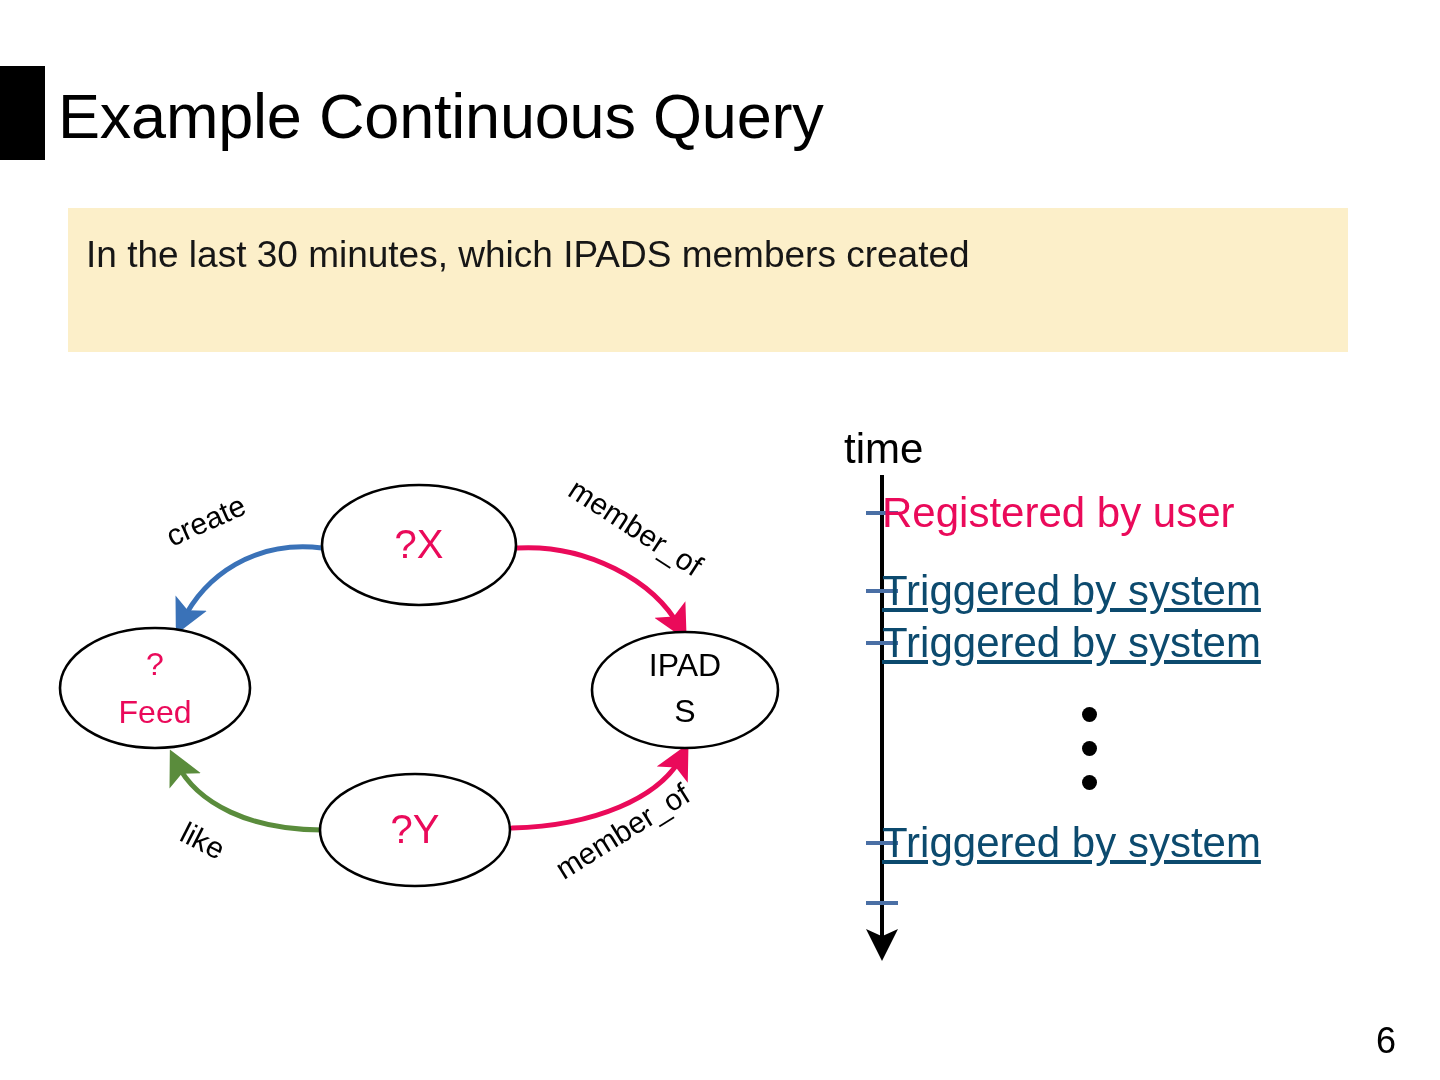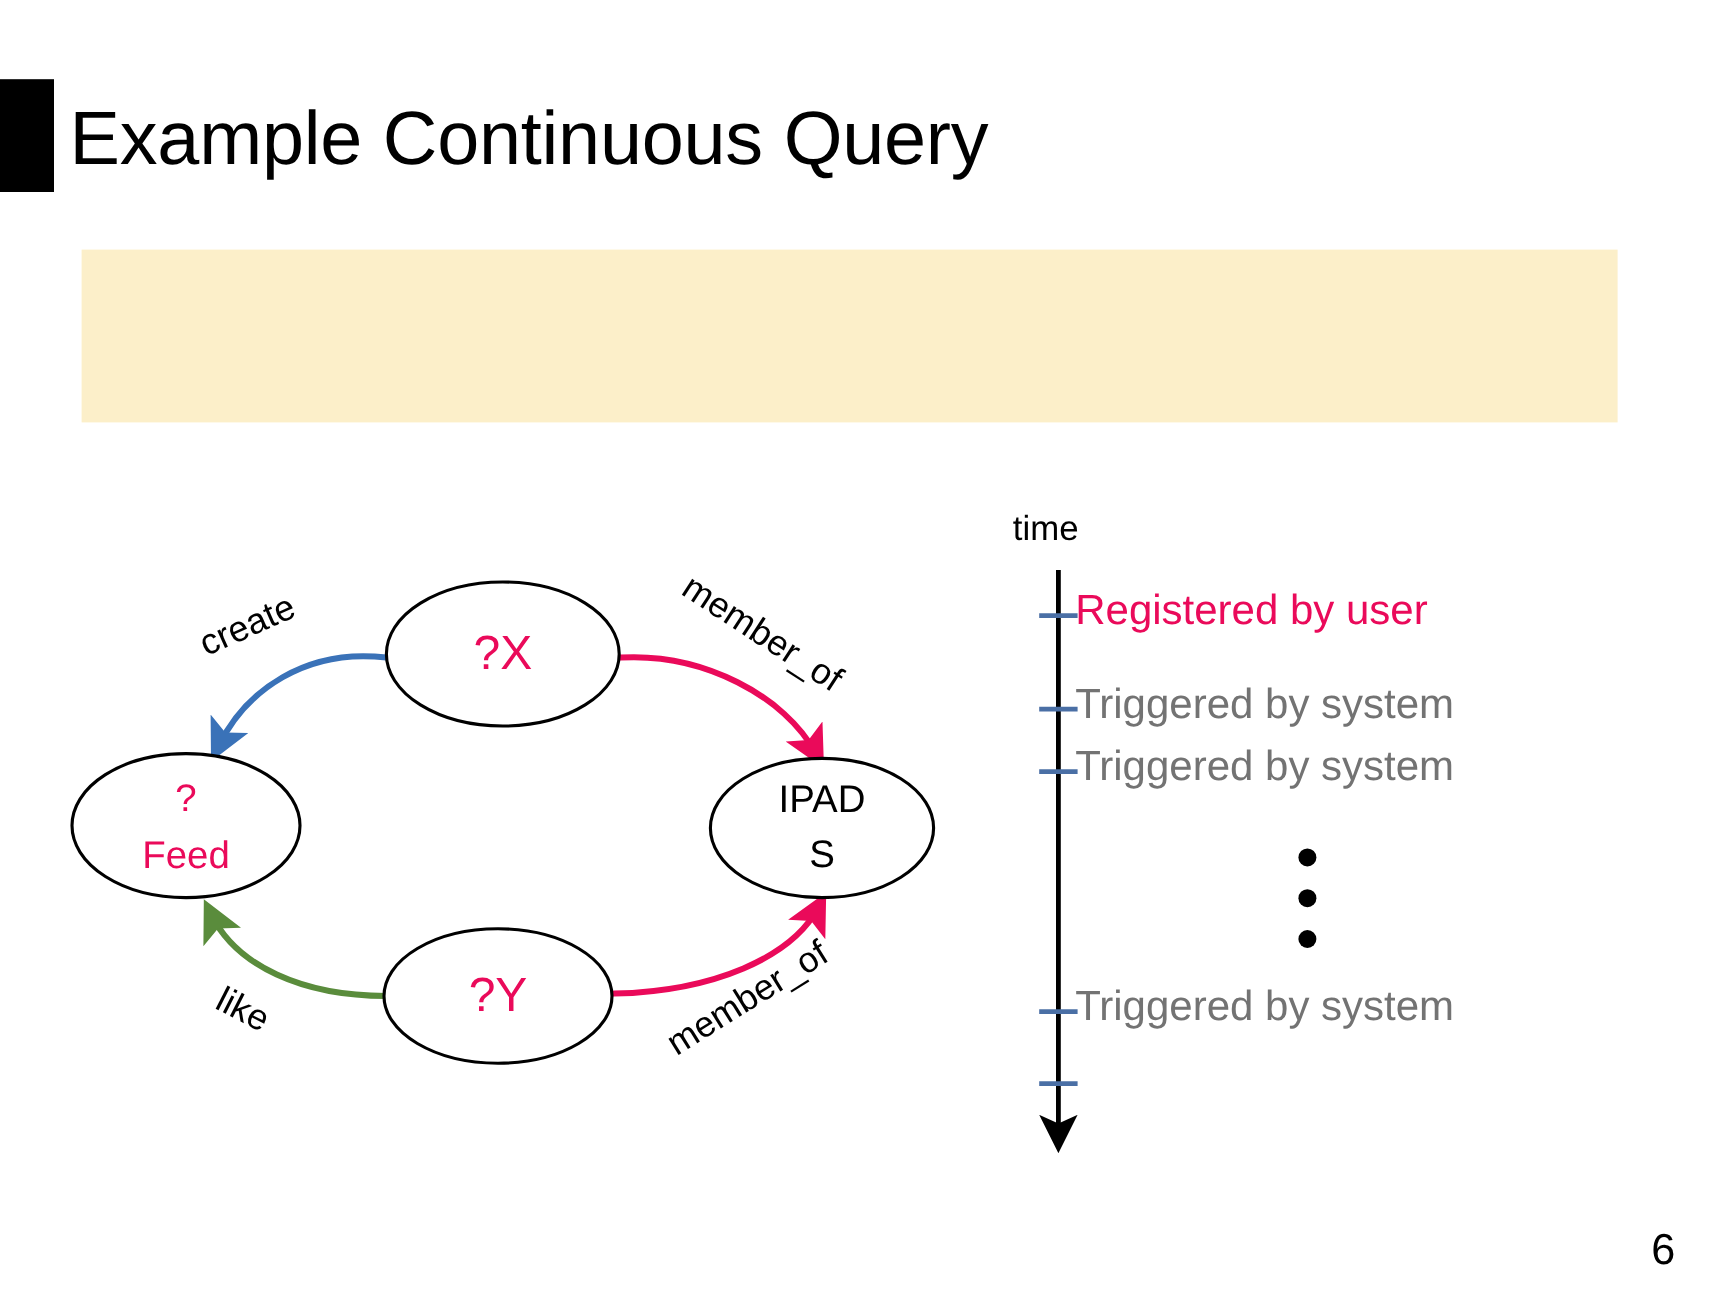--- a/index.html
+++ b/index.html
@@ -113,36 +113,36 @@
     position: absolute;
     left: 830px;
     top: 425px;
     width: 600px;
     height: 560px;
   }
   #timeline-title {
     position: absolute;
     left: 14px;
     top: 0px;
-    font-size: 29px;
+    font-size: 42px;
     color: #000000;
   }
   #timeline-svg {
     position: absolute;
     left: 0px;
     top: 0px;
   }
   .tl-event {
     position: absolute;
-    left: 66px;
-    font-size: 35px;
+    left: 52px;
+    font-size: 42px;
     white-space: nowrap;
   }
   .tl-event.user   { color: #ea0a5a; }
-  .tl-event.system { color: #737373; }
+  .tl-event.system { color: #0c4a6e; text-decoration: underline; }
   #tl-ellipsis {
     position: absolute;
     left: 252px;
     top: 282px;
     width: 16px;
     height: 82px;
   }
   #tl-ellipsis i {
     display: block;
     width: 15px;
@@ -163,20 +163,21 @@
 </style>
 </head>
 <body>
 
 <div id="slide">
 
   <div id="title-marker"></div>
   <div id="page-title">Example Continuous Query</div>
 
   <div id="question-box">
+    <div class="qline l1">In the last 30 minutes, which IPADS members created</div>
   </div>
 
   <div id="graph-area">
     <svg id="graph-svg" width="800" height="490" viewBox="0 0 800 490" xmlns="http://www.w3.org/2000/svg">
       <defs>
         <marker id="ah-blue" markerWidth="7" markerHeight="7" refX="4.2" refY="3.5" orient="auto">
           <path d="M0,0 L7,3.5 L0,7 L1.6,3.5 z" fill="#3a72b8"></path>
         </marker>
         <marker id="ah-pink" markerWidth="7" markerHeight="7" refX="4.2" refY="3.5" orient="auto">
           <path d="M0,0 L7,3.5 L0,7 L1.6,3.5 z" fill="#ea0a5a"></path>

